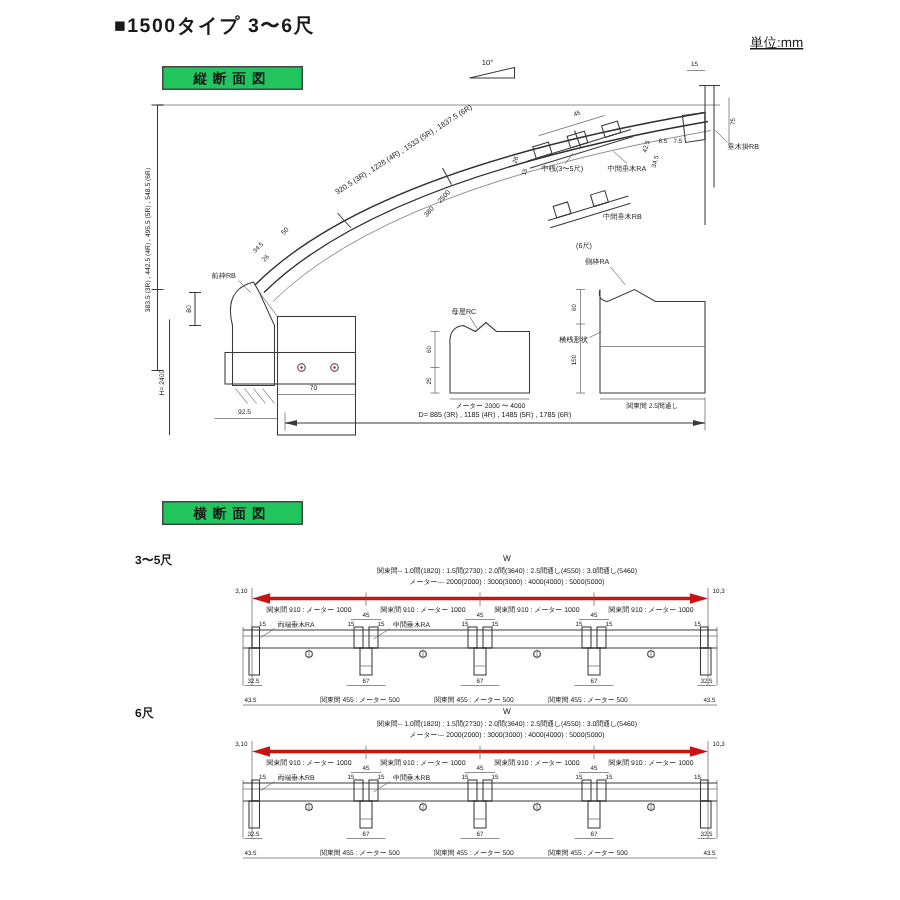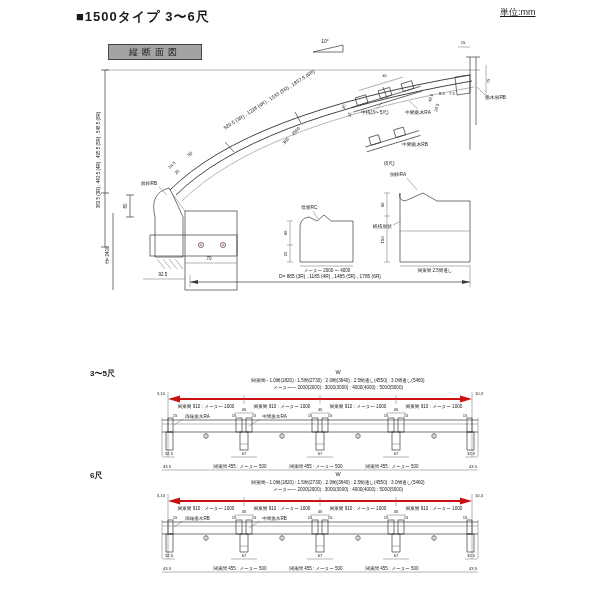--- a/index.html
+++ b/index.html
@@ -1,21 +1,21 @@
 <!DOCTYPE html>
 <html><head>
 <meta charset="utf-8">
 <style>
   html,body{margin:0;padding:0;background:#fff;}
   .page{position:relative;width:600px;height:600px;background:#ffffff;overflow:hidden;
         font-family:"Liberation Sans", sans-serif;color:#1a1a1a;}
   .title{position:absolute;left:76px;top:8px;font-size:13px;font-weight:bold;letter-spacing:1px;}
-  .unit{position:absolute;left:500px;top:6px;font-size:9px;text-decoration:underline;}
-  .secbox{position:absolute;left:108px;width:92px;height:14px;background:#a3a3a3;
-          border:1px solid #444;font-size:9px;font-weight:normal;letter-spacing:4px;
+  .unit{position:absolute;left:500px;top:22px;font-size:9px;text-decoration:underline;}
+  .secbox{position:absolute;left:108px;width:92px;height:14px;background:#22c55e;
+          border:1px solid #444;font-size:9px;font-weight:bold;letter-spacing:4px;
           display:flex;align-items:center;justify-content:center;}
   svg{position:absolute;overflow:visible;}
   svg text{fill:#1a1a1a;}
   .ln{stroke:#3a3a3a;stroke-width:0.7;fill:none;}
   .thin{stroke:#6a6a6a;stroke-width:0.5;fill:none;}
   .arc{stroke:#2f2f2f;stroke-width:0.9;fill:none;}
   .red{stroke:#cc1111;stroke-width:2.2;fill:none;}
   .redfill{fill:#cc1111;stroke:none;}
   .t5{font-size:5px;}
   .t45{font-size:4.5px;}
@@ -178,20 +178,21 @@
     <g>
       <line class="ln" x1="105" y1="247" x2="385" y2="247"></line>
       <polygon points="105,247 113,245 113,249" fill="#3a3a3a"></polygon>
       <polygon points="385,247 377,245 377,249" fill="#3a3a3a"></polygon>
       <line class="thin" x1="105" y1="240" x2="105" y2="252"></line>
       <line class="thin" x1="385" y1="230" x2="385" y2="252"></line>
     </g>
     <text class="t48 mid" x="245" y="243">D= 885 (3R) , 1185 (4R) , 1485 (5R) , 1785 (6R)</text>
   </svg>
 
+  <div class="secbox" style="top:334px">横断面図</div>
 
   <div style="position:absolute;left:88px;top:364px;width:400px;height:110px">
     <svg style="left:0;top:0;width:400px;height:110px" viewBox="0 0 400 110">
 
       <text class="t8" x="2" y="12">3〜5尺</text>
 
       <text class="t55 mid" x="250" y="10">W</text>
       <text class="mid" x="250" y="18" font-size="4.6">関東間-- 1.0間(1820) : 1.5間(2730) : 2.0間(3640) : 2.5間通し(4550) : 3.0間通し(5460)</text>
       <text class="mid" x="250" y="25" font-size="4.6">メーター--- 2000(2000) : 3000(3000) : 4000(4000) : 5000(5000)</text>
 

